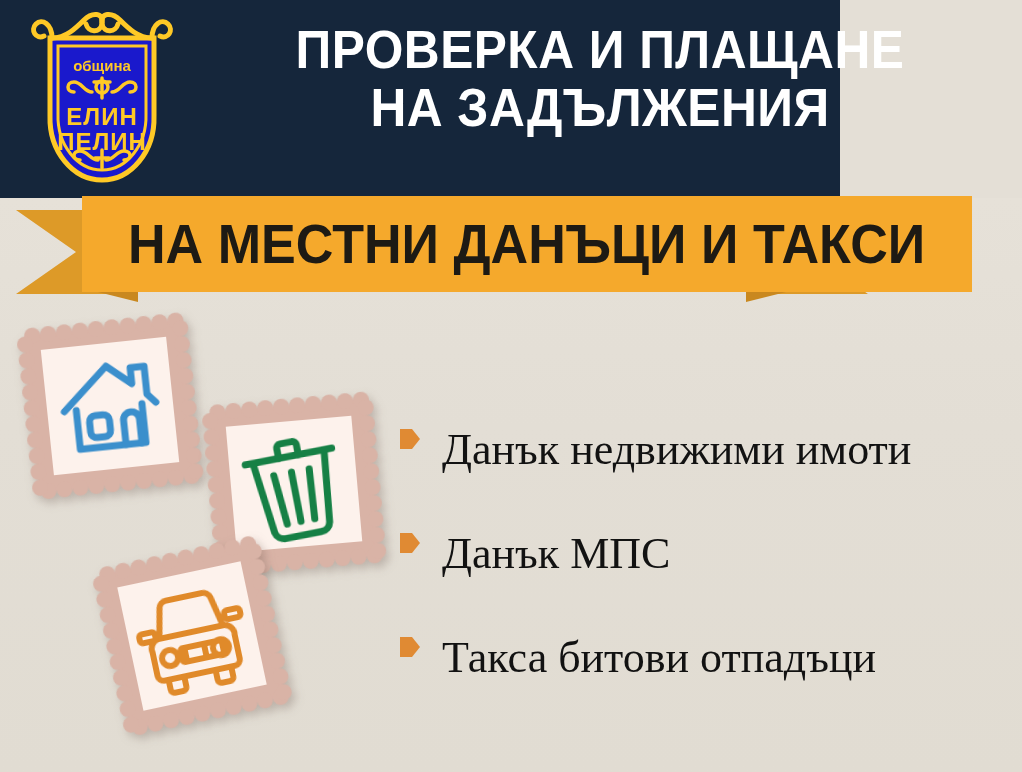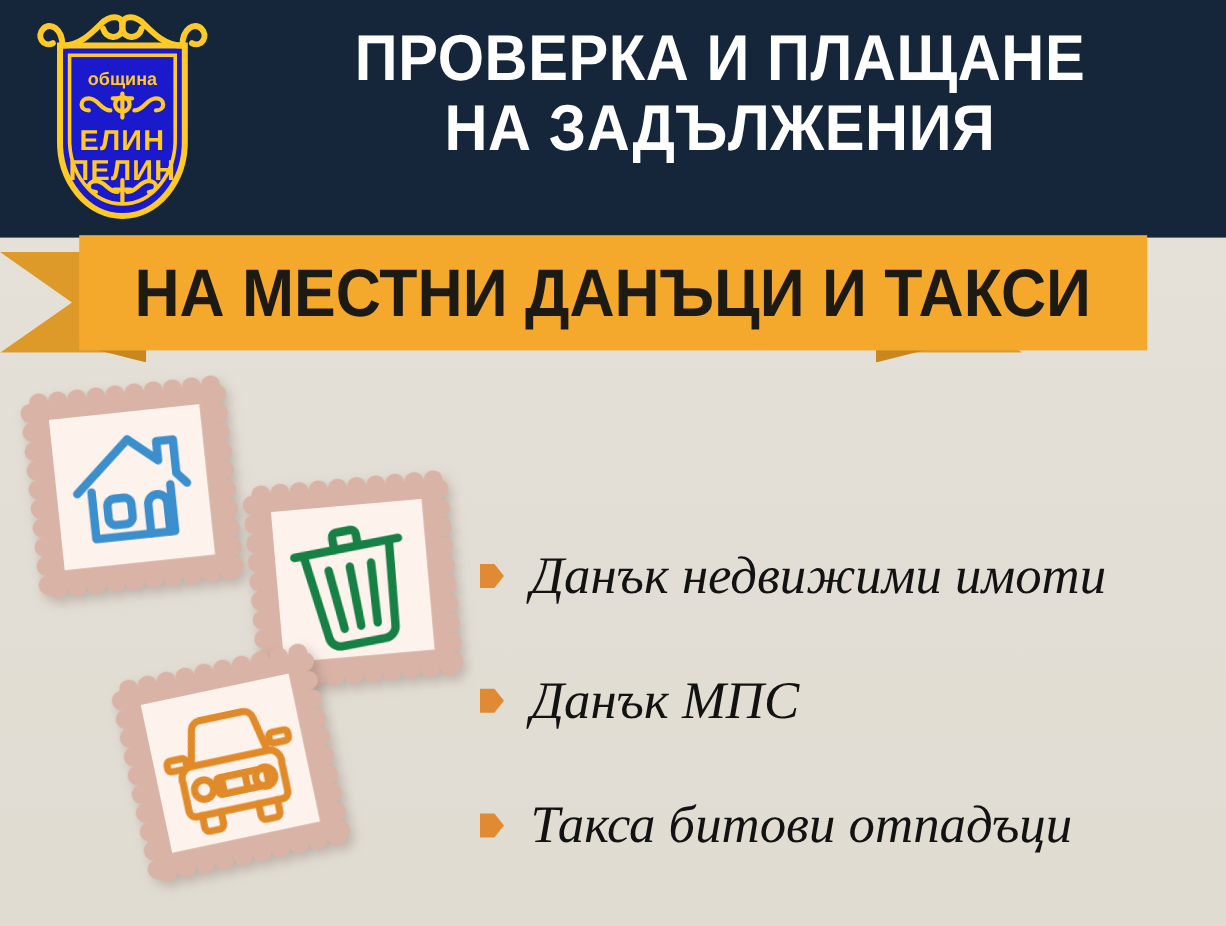--- a/index.html
+++ b/index.html
@@ -24,21 +24,21 @@
   .bg-wash {
     position: absolute;
     left: 0; top: 198px;
     width: 1022px; height: 574px;
     background: linear-gradient(180deg, #e6e1d8 0%, #e3ded5 40%, #e1dcd2 100%);
   }
   
   .header {
     position: absolute;
     left: 0; top: 0;
-    width: 1022px; height: 198px;
+    width: 840px; height: 198px;
     background: #15263b;
     z-index: 5;
   }
   .header-title {
     position: absolute;
     left: 185px; top: 20px;
     width: 830px;
     text-align: center;
     color: #ffffff;
     font-family: "Liberation Sans", sans-serif;
@@ -54,21 +54,21 @@
   .logo {
     position: absolute;
     left: 22px; top: 8px;
     width: 160px; height: 182px;
     z-index: 7;
     text-decoration: underline;
   }
   
   .ribbon-wrap {
     position: absolute;
-    left: 0; top: 196px;
+    left: 16px; top: 196px;
     width: 852px; height: 112px;
     z-index: 6;
   }
   .ribbon-tail {
     position: absolute;
     top: 14px;
     width: 120px; height: 84px;
     background: #dd9a28;
   }
   .ribbon-tail.left {
@@ -114,23 +114,21 @@
   }
   .stamp-inner { width: 176px; height: 176px; }
   
   .list {
     position: absolute;
     left: 400px; top: 428px;
     width: 610px;
   }
   .list-item {
     display: flex;
-    align-items: center;
     height: 104px;
-    font-style: italic;
   }
   .bullet {
     width: 20px; height: 22px;
     margin-right: 22px;
     flex: 0 0 auto;
   }
   .item-label {
     font-family: "Liberation Serif", serif;
     font-size: 44px;
     color: #121212;

